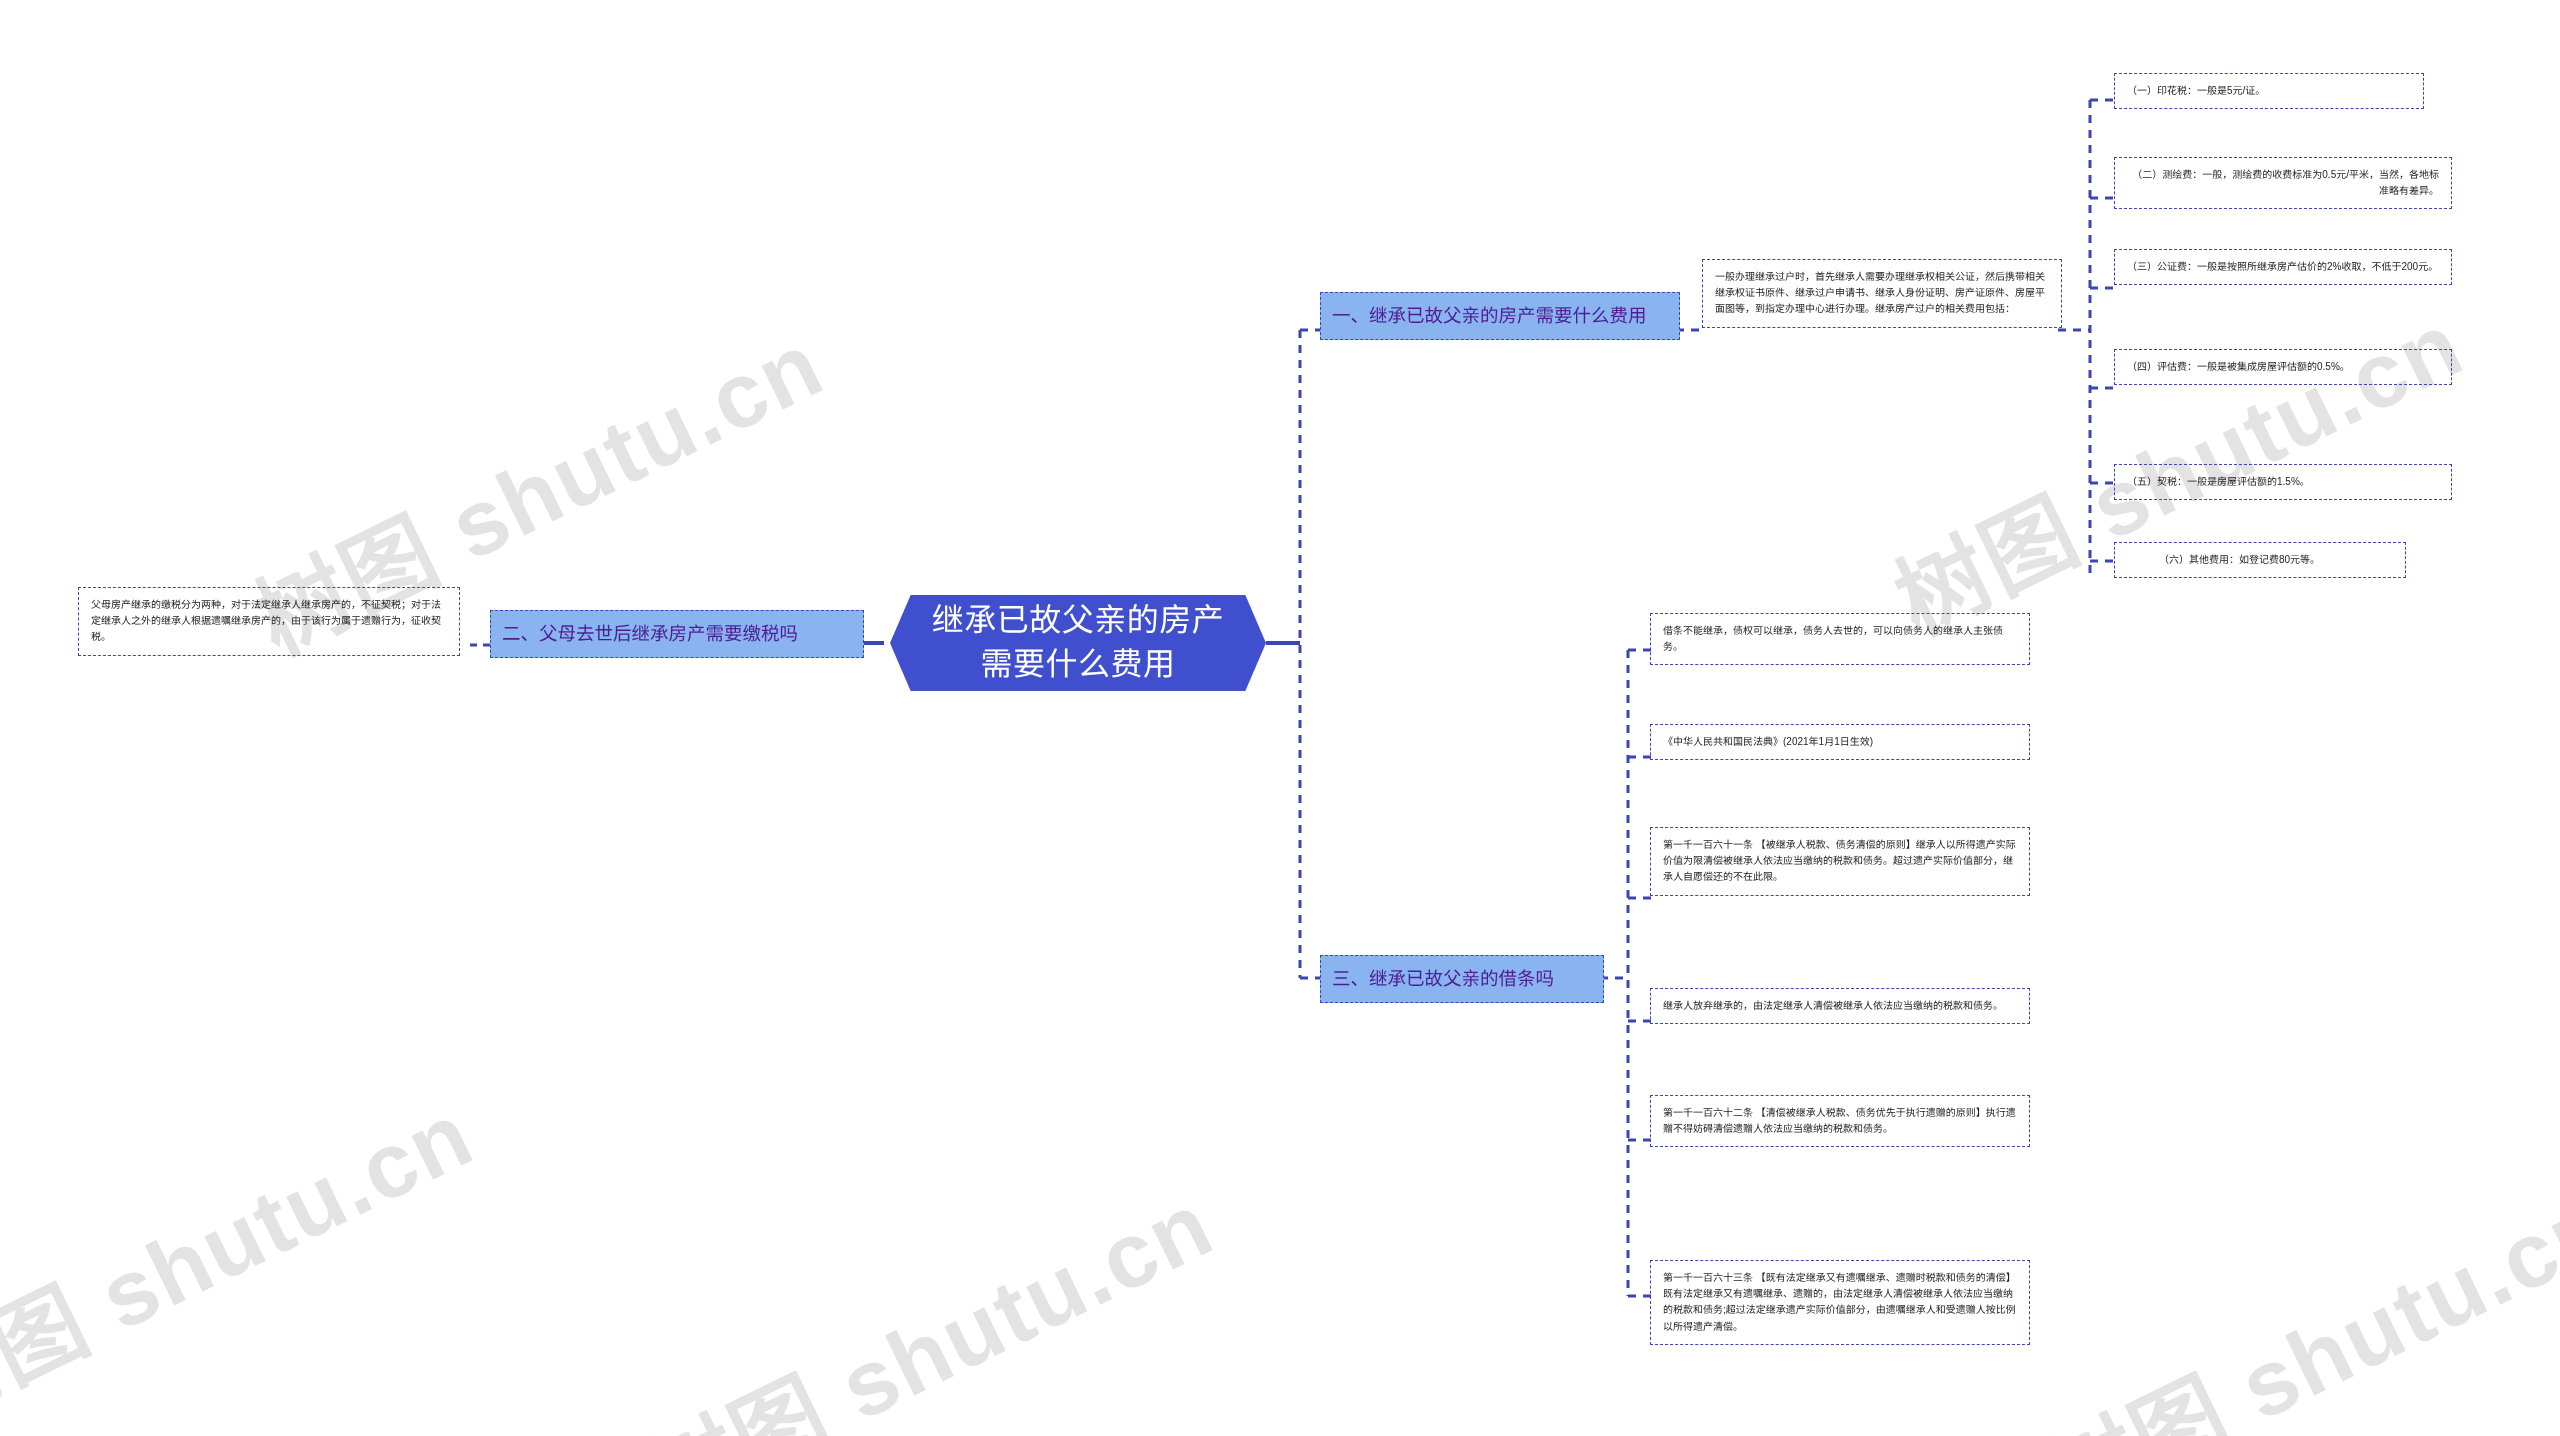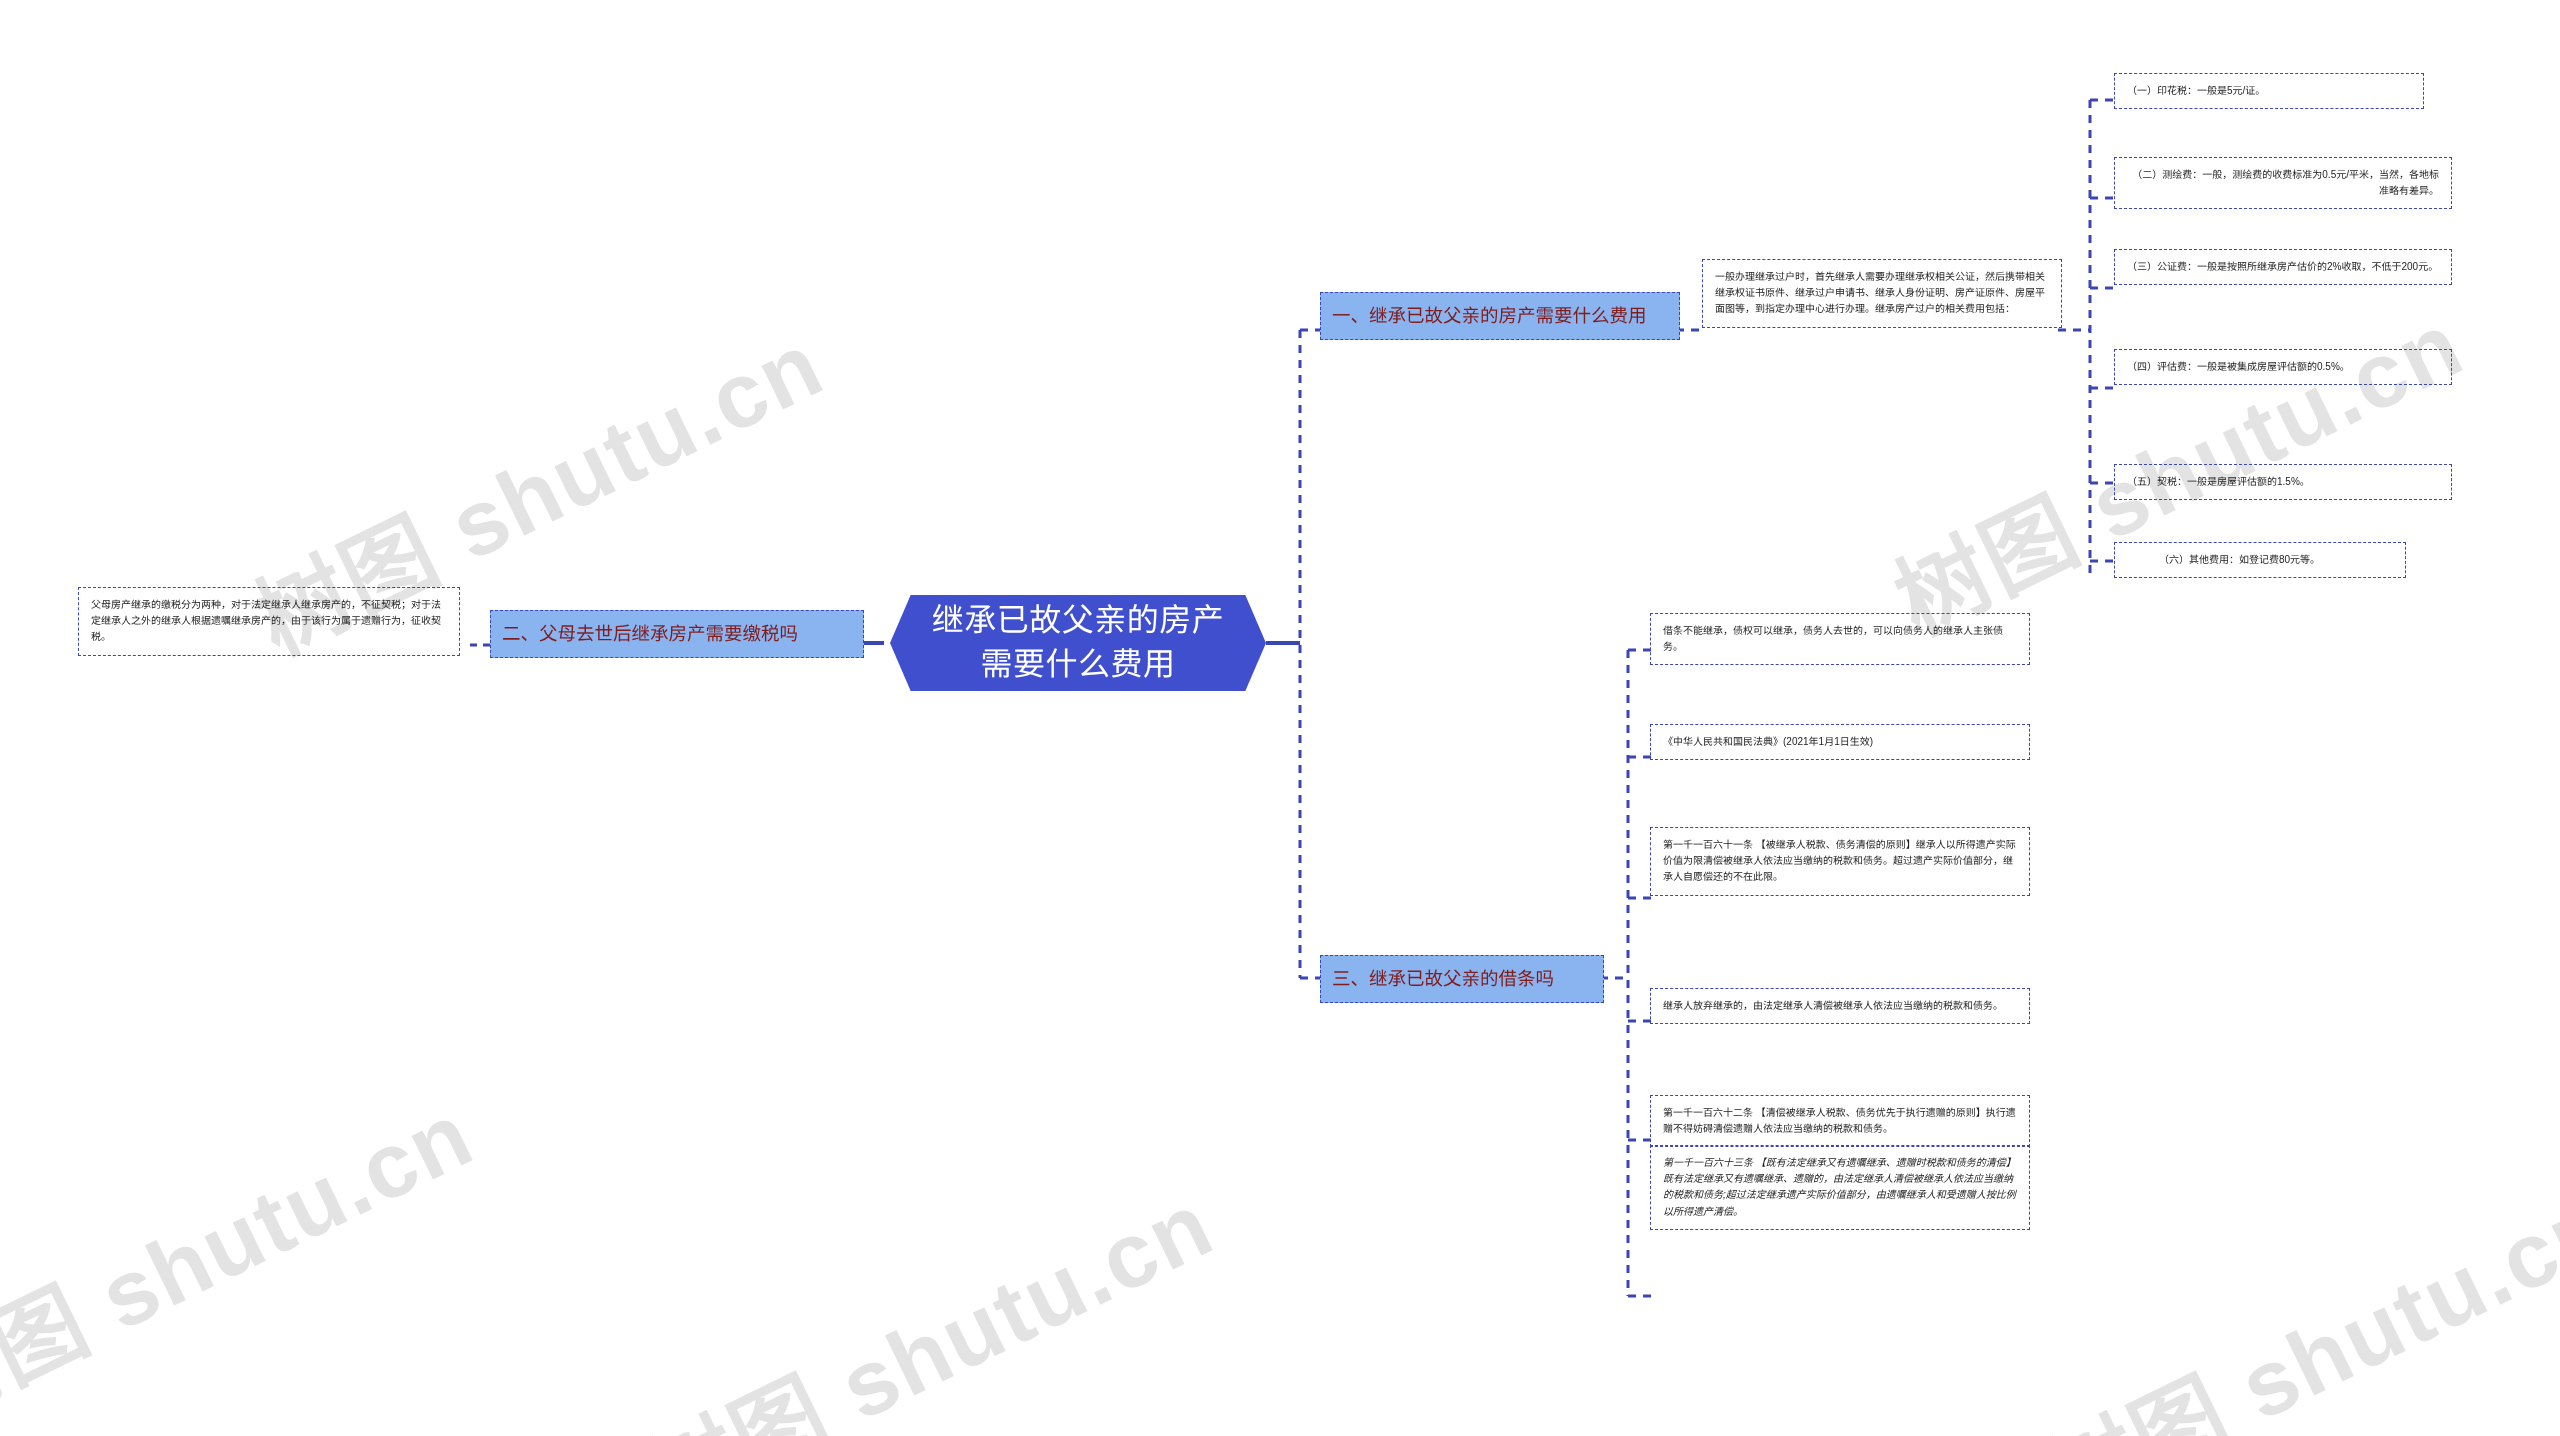--- a/index.html
+++ b/index.html
@@ -65,21 +65,21 @@
     padding: 10px 26px;
     clip-path: polygon(5.5% 0%, 94.5% 0%, 100% 50%, 94.5% 100%, 5.5% 50%, 0% 50%);
     -webkit-clip-path: polygon(5.5% 0%, 94.5% 0%, 100% 50%, 94.5% 100%, 5.5% 100%, 0% 50%);
     letter-spacing: .5px;
   }
 
   
   .lvl1 {
     background: #8ab4f0;
     border: 1.6px dashed #3a46b4;
-    color: #7f1d1d;
+    color: #4c1d95;
     font-size: 18.5px;
     line-height: 1.5;
     padding: 9px 11px;
   }
 
   
   .leaf {
     background: transparent;
     border: 1.5px dashed #3a46b4;
     color: #1d1d1d;
@@ -170,15 +170,15 @@
   <div class="node leaf" style="left:1650px; top:613px; width:380px;">借条不能继承，债权可以继承，债务人去世的，可以向债务人的继承人主张债务。</div>
 
   <div class="node leaf" style="left:1650px; top:724px; width:380px;">《中华人民共和国民法典》(2021年1月1日生效)</div>
 
   <div class="node leaf" style="left:1650px; top:827px; width:380px;">第一千一百六十一条 【被继承人税款、债务清偿的原则】继承人以所得遗产实际价值为限清偿被继承人依法应当缴纳的税款和债务。超过遗产实际价值部分，继承人自愿偿还的不在此限。</div>
 
   <div class="node leaf" style="left:1650px; top:988px; width:380px;">继承人放弃继承的，由法定继承人清偿被继承人依法应当缴纳的税款和债务。</div>
 
   <div class="node leaf" style="left:1650px; top:1095px; width:380px;">第一千一百六十二条 【清偿被继承人税款、债务优先于执行遗赠的原则】执行遗赠不得妨碍清偿遗赠人依法应当缴纳的税款和债务。</div>
 
-  <div class="node leaf" style="left:1650px; top:1145px; width:380px;font-style:italic;">第一千一百六十三条 【既有法定继承又有遗嘱继承、遗赠时税款和债务的清偿】既有法定继承又有遗嘱继承、遗赠的，由法定继承人清偿被继承人依法应当缴纳的税款和债务;超过法定继承遗产实际价值部分，由遗嘱继承人和受遗赠人按比例以所得遗产清偿。</div>
+  <div class="node leaf" style="left:1650px; top:1260px; width:380px;">第一千一百六十三条 【既有法定继承又有遗嘱继承、遗赠时税款和债务的清偿】既有法定继承又有遗嘱继承、遗赠的，由法定继承人清偿被继承人依法应当缴纳的税款和债务;超过法定继承遗产实际价值部分，由遗嘱继承人和受遗赠人按比例以所得遗产清偿。</div>
 
 </div>
 
 </body></html>

